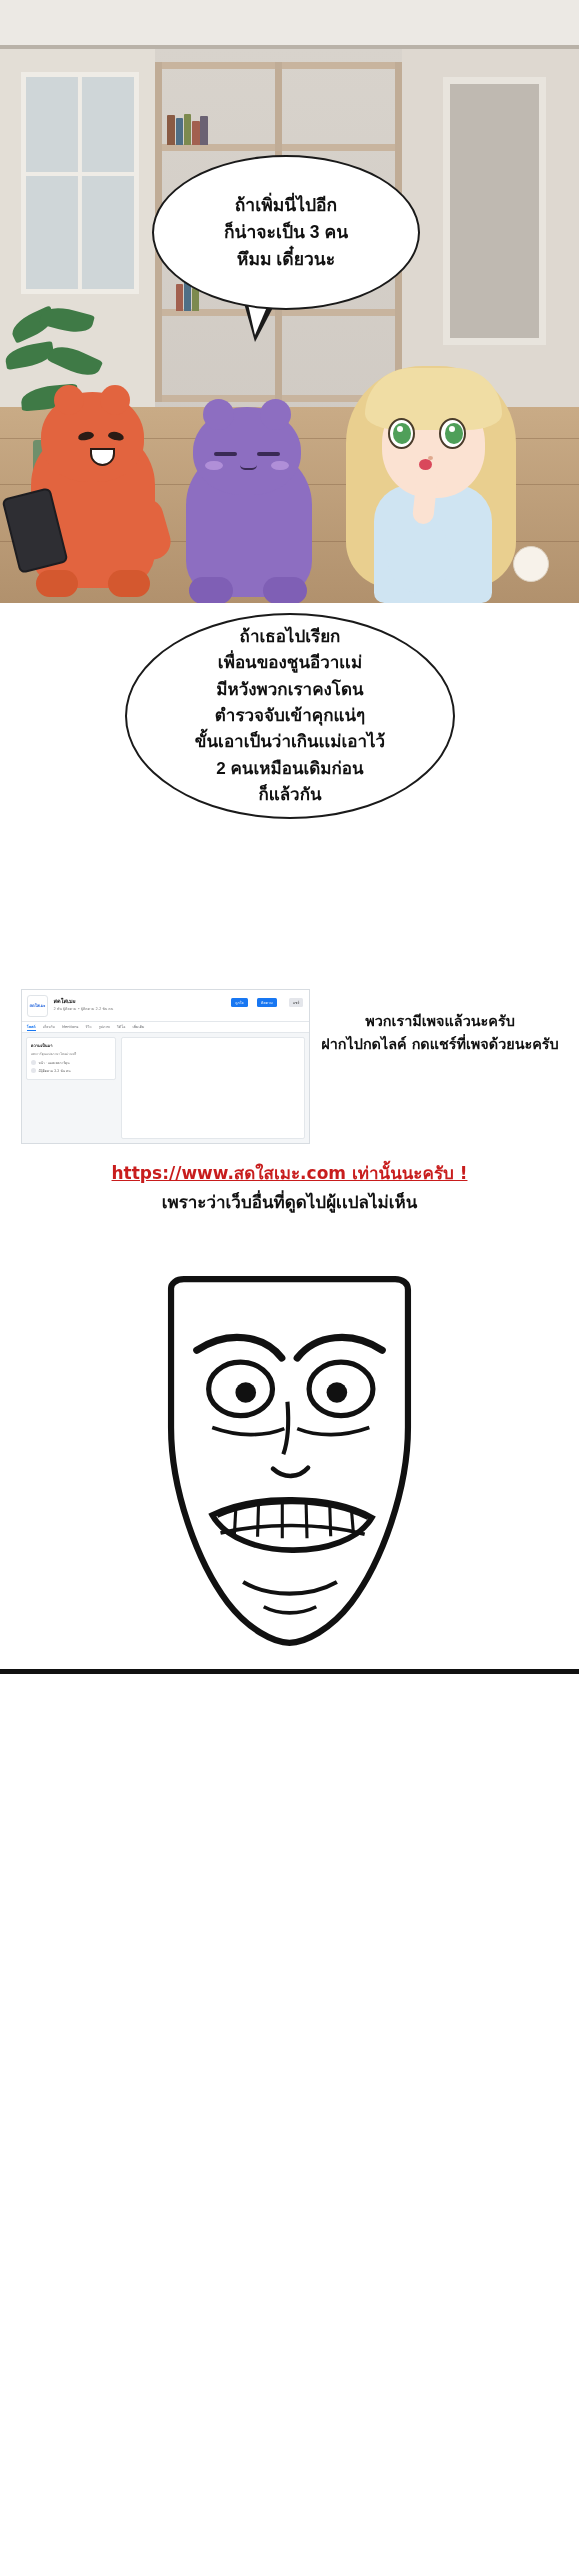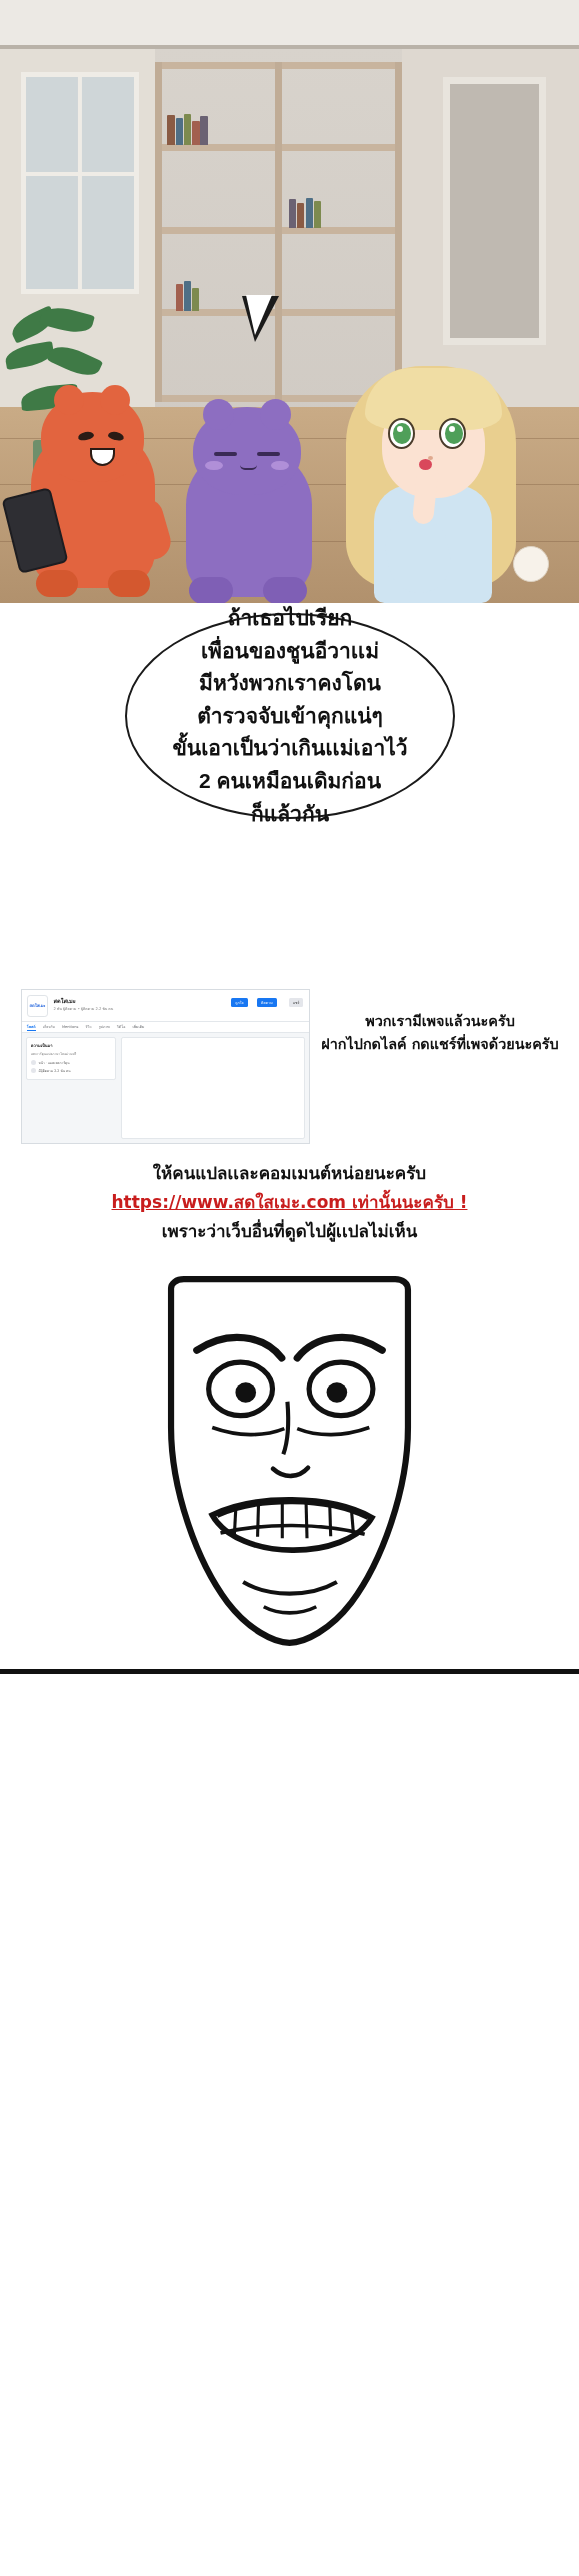--- a/index.html
+++ b/index.html
@@ -119,21 +119,21 @@
   .tail1 { position:absolute; left:242px; top:296px; width:0; height:0;
            border-left:13.4px solid transparent; border-right:24px solid transparent;
            border-top:46px solid #1a1a1a; }
   .tail1:after { content:""; position:absolute; left:-9.3px; top:-47px; width:0; height:0;
            border-left:9.3px solid transparent; border-right:17.5px solid transparent;
            border-top:40px solid #fff; }
 
   
   .panel2 { position:absolute; left:0; top:608px; width:579px; height:216px; background:#fff; }
   .b2 { left:125px; top:5.2px; width:330px; height:206px; }
-  .b2 .txt { font-size:21px; }
+  .b2 .txt { font-size:17px; }
 
   
   .cap { position:absolute; width:579px; text-align:center; font-weight:700; }
   .cap-1 { top:850px; font-size:20.6px; letter-spacing:0.3px; }
   .cap-2 { top:922px; font-size:28px; }
 
   
   .webshot { position:absolute; left:20.6px; top:989px; width:289px; height:155px;
              background:#f4f6f8; border:0.5px solid #d7dce1; overflow:hidden; font-size:3.6px; }
   .ws-top { position:absolute; left:0; top:0; width:100%; height:32px; background:#fff;
@@ -277,20 +277,25 @@
           <div class="pupil r"></div>
         <div class="nose"></div>
         <div class="sleeve"></div>
         <div class="finger"></div>
         <div class="nail"></div>
         <div class="hand-ball"></div>
       </div>
     </div>
 
     <div class="tail1"></div>
+    <div class="bubble b1">
+      <div class="txt">ถ้าเพิ่มนี่ไปอีก
+ก็น่าจะเป็น 3 คน
+หึมม เดี๋ยวนะ</div>
+    </div>
   </div>
 
   <div class="panel2">
     <div class="bubble b2">
       <div class="txt">ถ้าเธอไปเรียก
 เพื่อนของชูนอีวาเเม่
 มีหวังพวกเราคงโดน
 ตำรวจจับเข้าคุกแน่ๆ
 ขั้นเอาเป็นว่าเกินเเม่เอาไว้
 2 คนเหมือนเดิมก่อน
@@ -329,21 +334,20 @@
         <span>มีผู้ติดตาม 2.2 พัน คน</span>
       </div>
     </div>
     <div class="ws-right"></div>
   </div>
 
   <div class="cmt">พวกเรามีเพจแล้วนะครับ
 ฝากไปกดไลค์ กดแชร์ที่เพจด้วยนะครับ</div>
 
   <div class="plea">
-    <div>ให้คนแปลเเละคอมเมนต์หน่อยนะครับ</div>
     <div class="url">https://www.สดใสเมะ.com เท่านั้นนะครับ !</div>
     <div>เพราะว่าเว็บอื่นที่ดูดไปผู้เเปลไม่เห็น</div>
   </div>
 
   <div class="meme">
     <svg class="meme-outline" viewBox="0 0 600 730" xmlns="http://www.w3.org/2000/svg">
 
       <path d="M70 30 C70 20 80 12 95 12 L505 12 C520 12 530 20 530 32
                L530 300 C530 420 480 560 420 640 C380 692 330 718 300 718
                C270 718 220 692 180 640 C120 560 70 420 70 300 Z" fill="#ffffff" stroke="#111111" stroke-width="12"></path>

